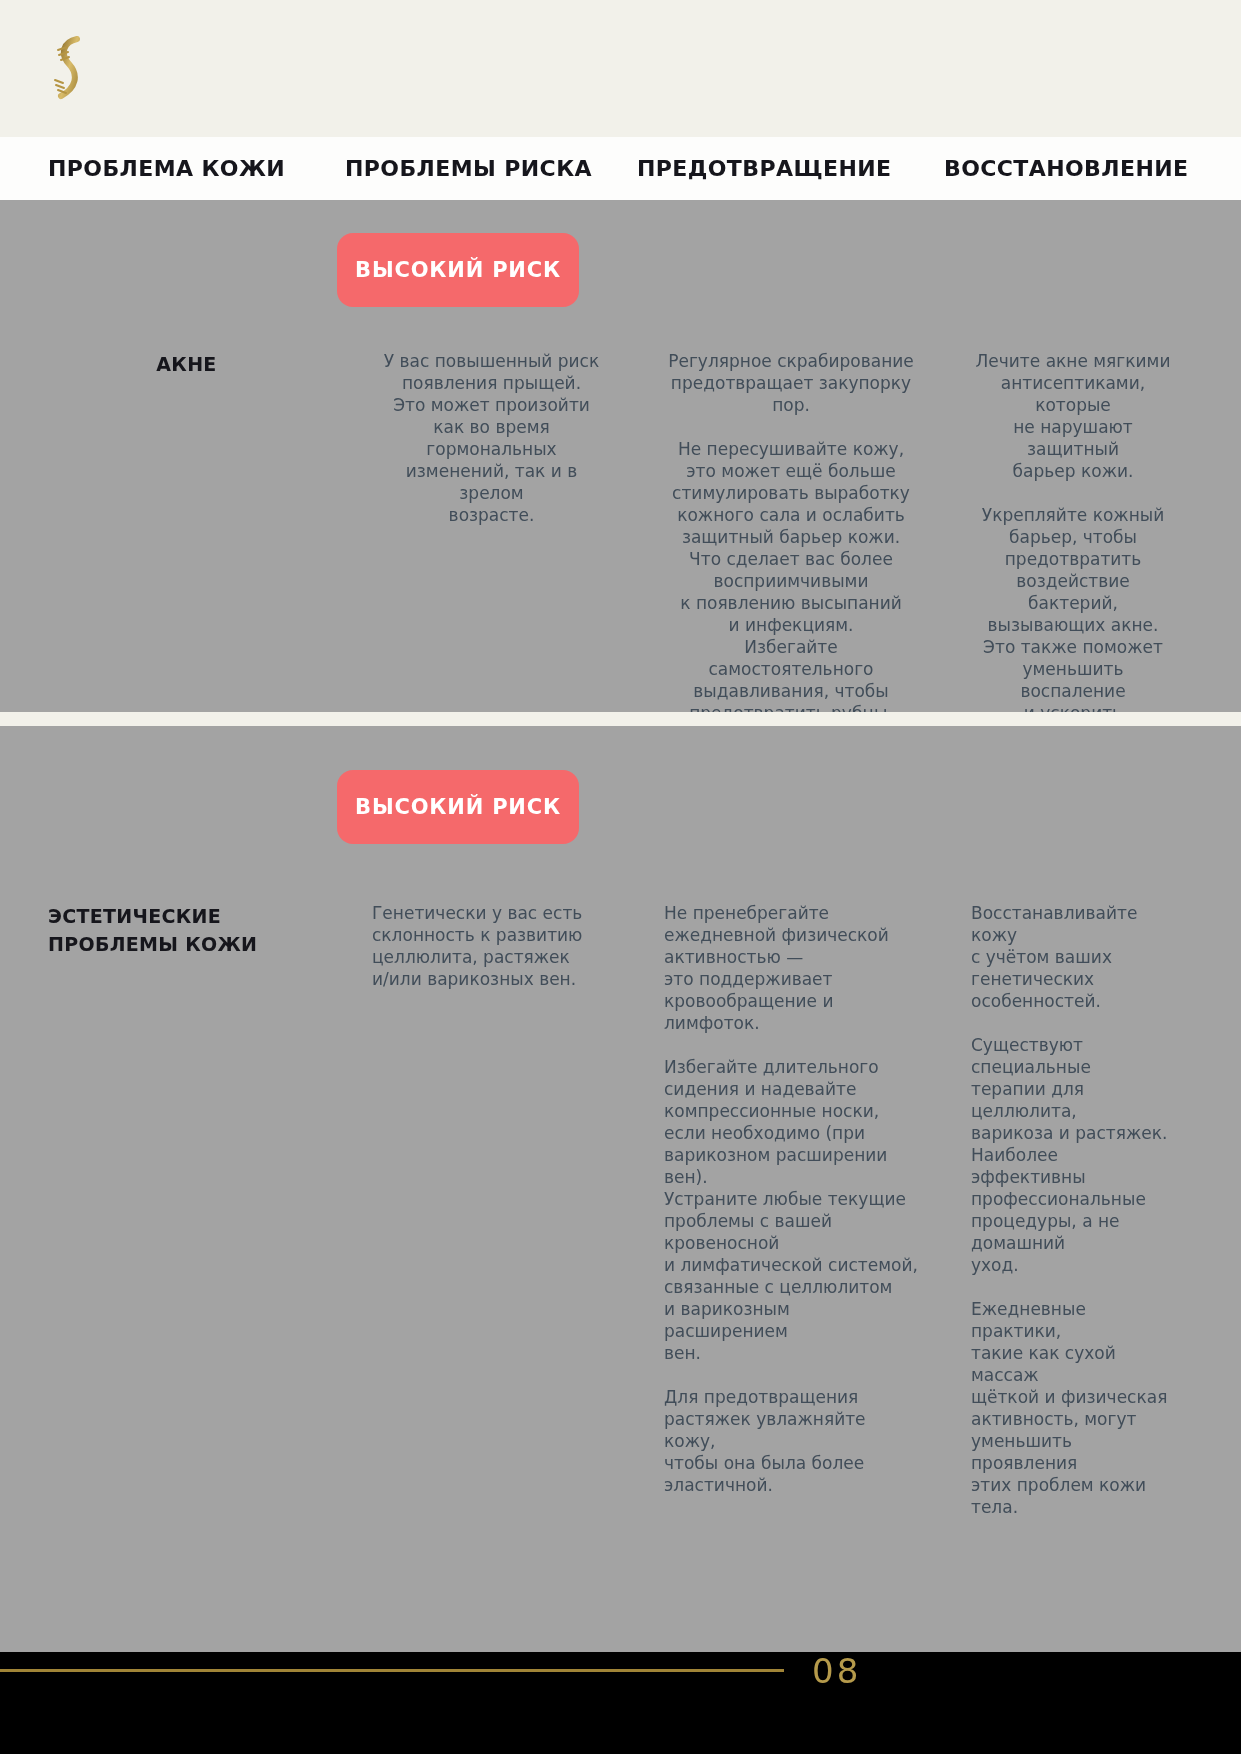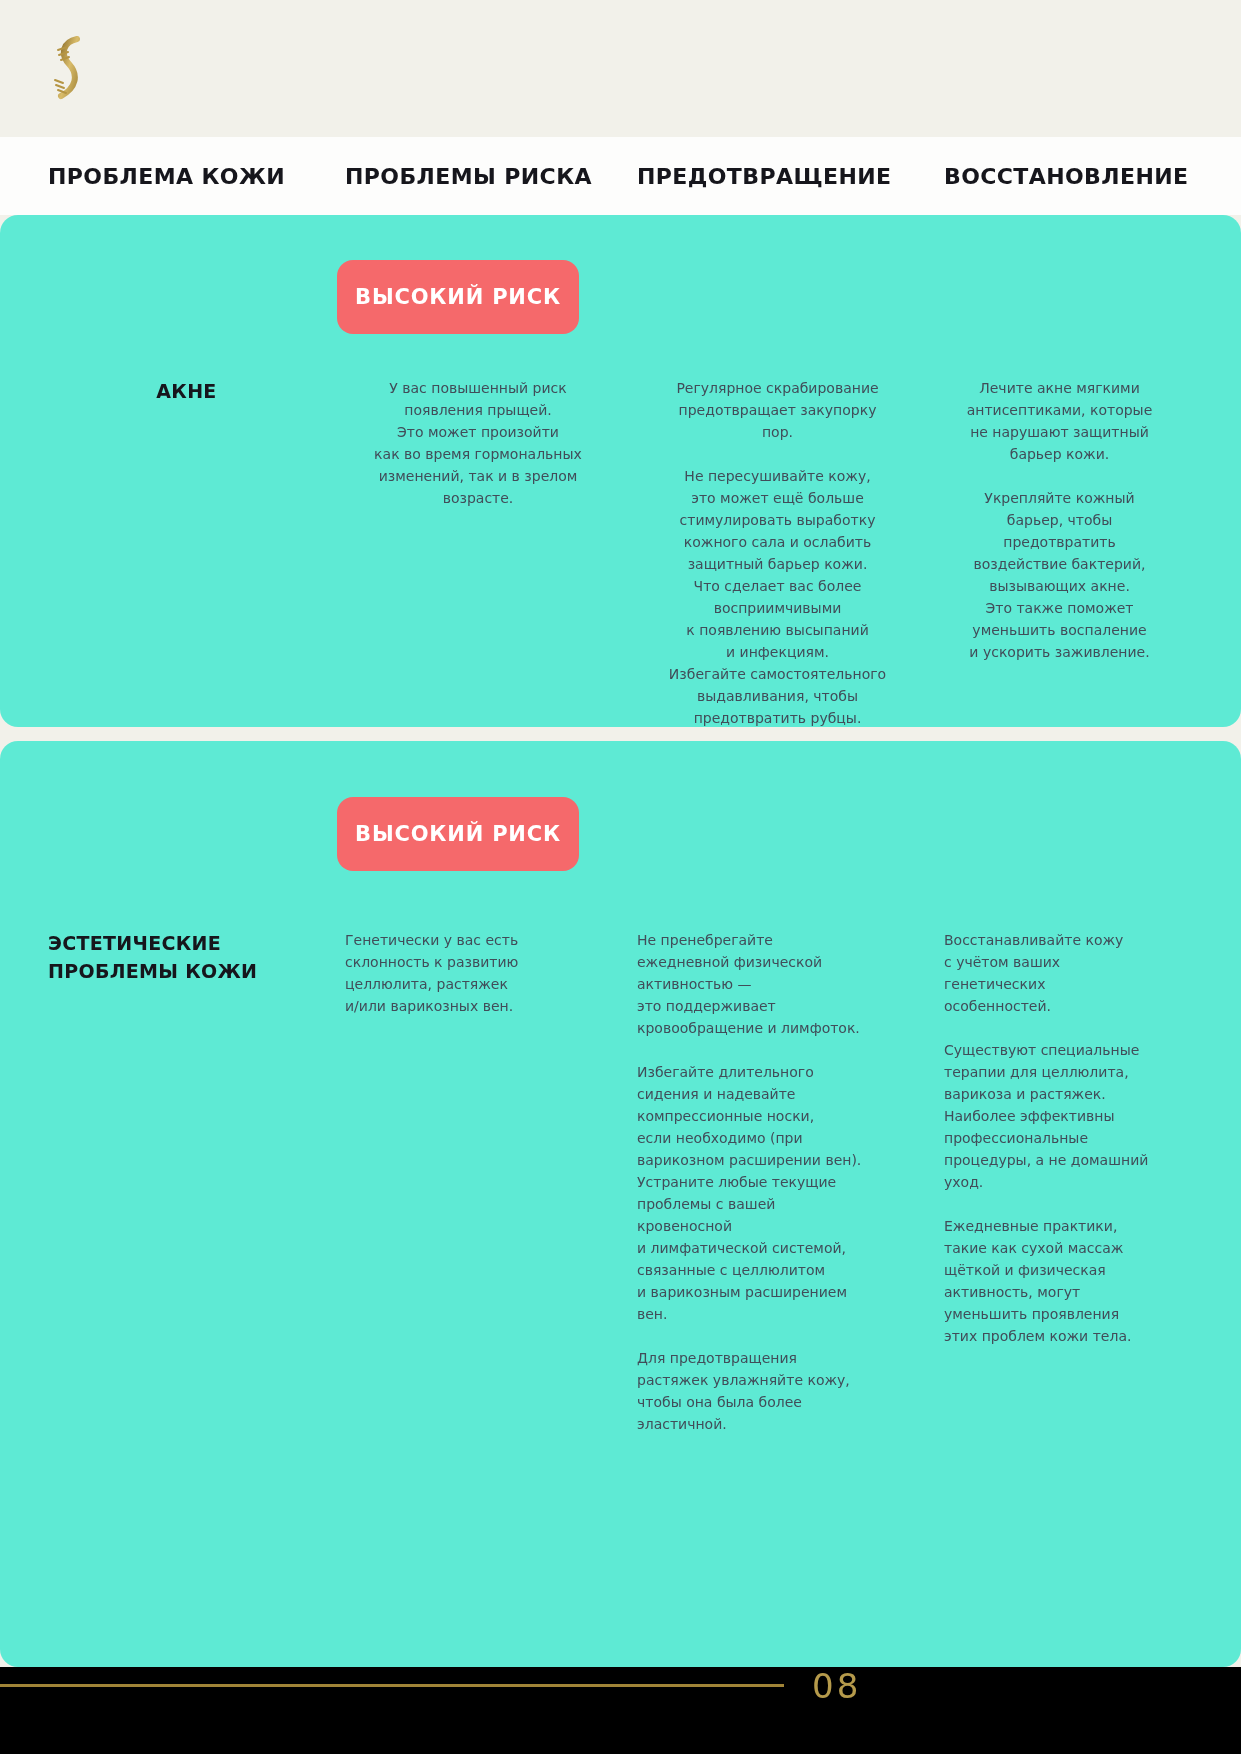--- a/index.html
+++ b/index.html
@@ -13,43 +13,42 @@
     overflow: hidden;
     color: #414d59;
   }
 
   
   .top-band { height: 137px; position: relative; background: #f2f1ea; }
   .logo { position: absolute; left: 50px; top: 36px; width: 36px; height: 64px; }
 
   
   .header-row {
-    height: 78px;
+    height: 63px;
     background: #fdfdfc;
     display: grid;
     grid-template-columns: 297px 292px 307px 1fr;
     align-items: center;
     padding: 0 40px 0 48px;
     box-sizing: border-box;
   }
   .header-cell {
     font-size: 22px;
     font-weight: bold;
     color: #16161c;
     letter-spacing: 0.4px;
     white-space: nowrap;
   }
 
   
   .risk-section {
-    background: #5eead4;
-    padding: 12px 40px 0 48px;
+    background: #a3a3a3;
+    padding: 0 40px 0 48px;
     box-sizing: border-box;
     overflow: hidden;
-    border-radius: 18px;
   }
   .section-1 { height: 512px; }
   .section-gap { height: 14px; background: #f2f1ea; }
   .section-2 { height: 926px; }
 
   .badge {
     width: 242px;
     height: 74px;
     margin-left: 289px;
     background: #f5696b;
@@ -79,24 +78,25 @@
     font-size: 19px;
     font-weight: bold;
     color: #16161c;
     line-height: 28px;
     letter-spacing: 0.3px;
     white-space: pre-line;
     padding-right: 20px;
   }
   .body-col { padding-right: 26px; }
   .para {
-    font-size: 14px;
+    font-size: 17px;
     line-height: 22px;
     color: #414d59;
     white-space: pre-line;
+    margin-left: 27px;
   }
   .para + .para { margin-top: 22px; }
 
   
   .footer { position: relative; height: 106px; background: #000000; }
   .footer-line {
     position: absolute;
     left: 0;
     top: 17px;
     width: 784px;

